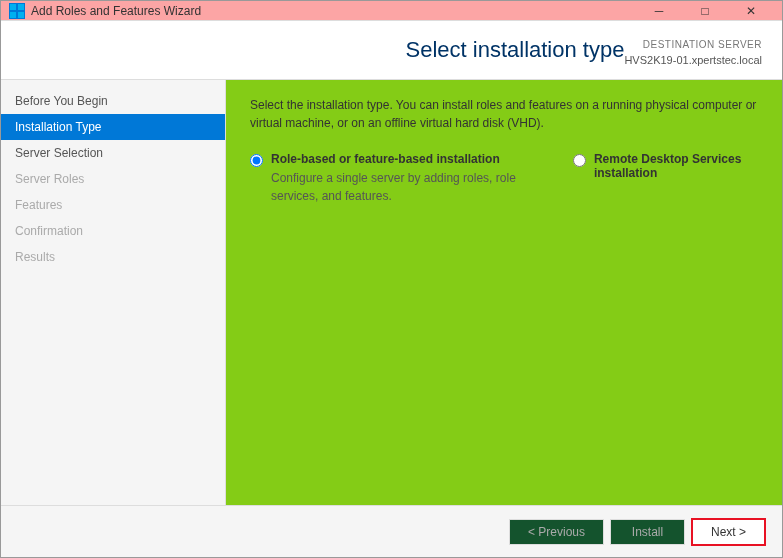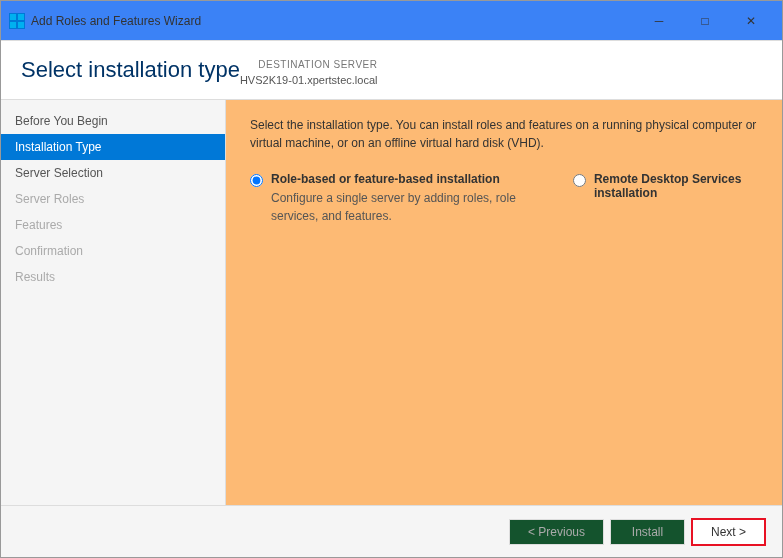--- a/index.html
+++ b/index.html
@@ -13,26 +13,26 @@
     }
     .window {
       width: 783px;
       height: 558px;
       background: #fff;
       border: 1px solid #999;
       display: flex;
       flex-direction: column;
     }
     .title-bar {
-      background: #3b82f6;
+      background: #fca5a5;
       border-bottom: 1px solid #ddd;
       display: flex;
       align-items: center;
       padding: 6px 8px;
-      height: 40px;
+      height: 20px;
     }
     .title-bar-icon {
       width: 16px;
       height: 16px;
       margin-right: 6px;
       background: #0078d7;
       display: flex;
       align-items: center;
       justify-content: center;
     }
@@ -56,21 +56,21 @@
       font-size: 12px;
       color: #333;
       background: transparent;
       border: none;
     }
     .header-section {
       background: #fff;
       padding: 16px 20px 10px 20px;
       border-bottom: 1px solid #ddd;
       display: flex;
-      justify-content: flex-start;
+      justify-content: flex-end;
       align-items: flex-start;
     }
     .header-title {
       font-size: 22px;
       font-weight: 300;
       color: #003366;
     }
     .destination-server {
       text-align: right;
       font-size: 11px;
@@ -110,21 +110,21 @@
       color: #fff;
     }
     .sidebar-item.disabled {
       color: #aaa;
       cursor: default;
     }
     .main-content {
       flex: 1;
       padding: 16px 24px;
       overflow-y: auto;
-      background: #fdba74;
+      background: #84cc16;
     }
     .intro-text {
       font-size: 12px;
       color: #333;
       margin-bottom: 20px;
       line-height: 1.5;
     }
     .radio-group {
       display: flex;
       gap: 16px;

